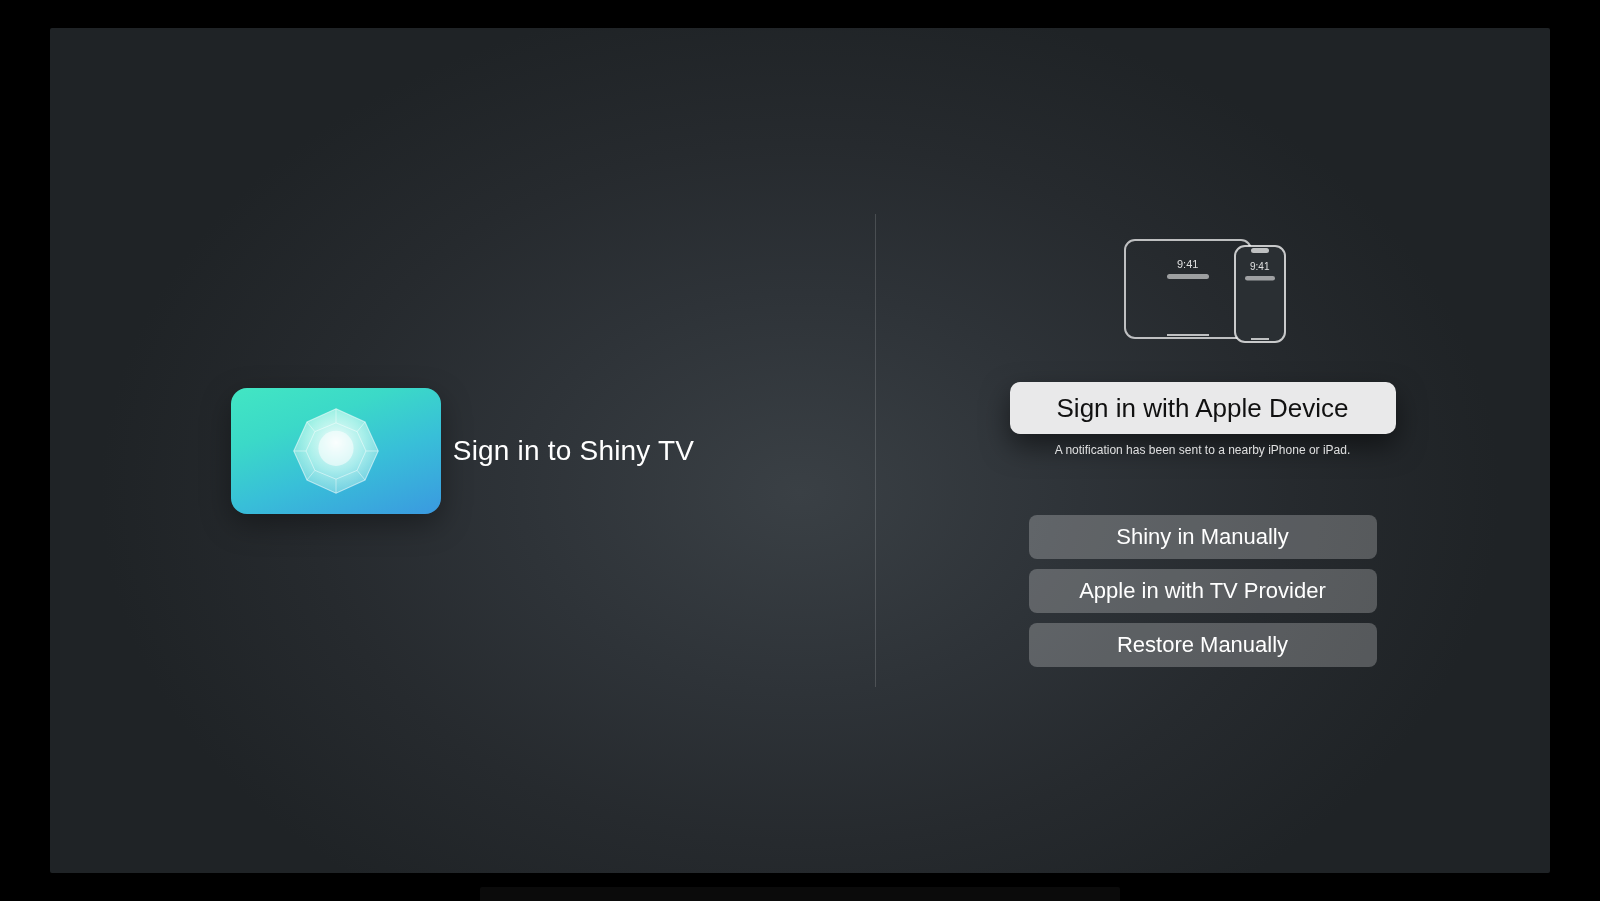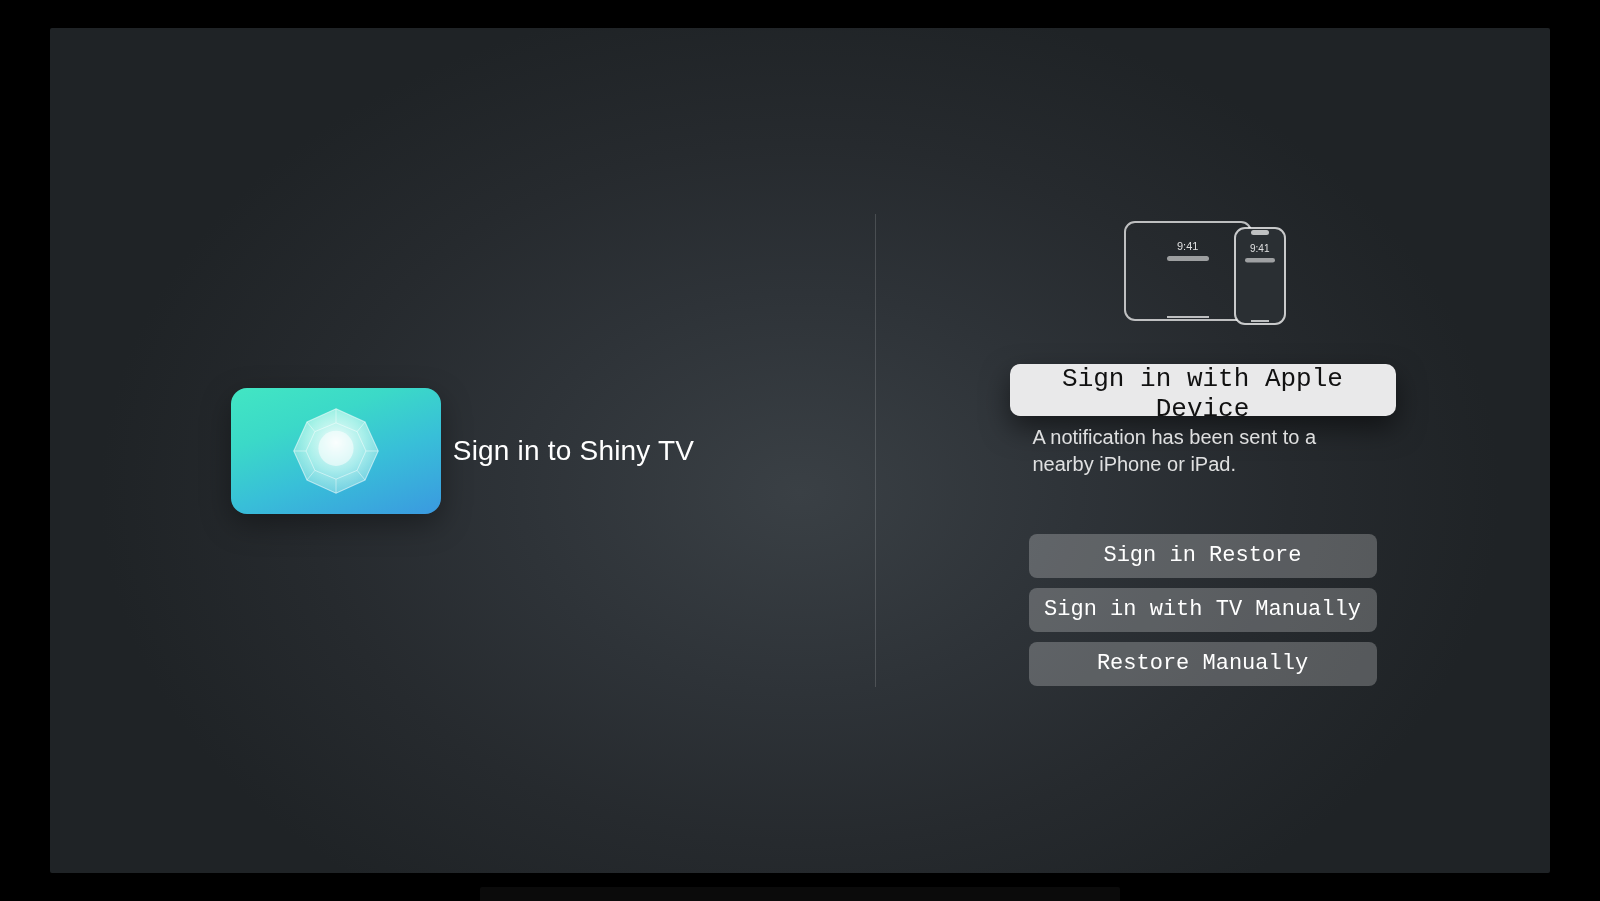--- a/index.html
+++ b/index.html
@@ -70,21 +70,21 @@
       letter-spacing: 0.2px;
     }
     .devices {
       margin-bottom: 10px;
     }
     .btn-group-primary { display: flex; flex-direction: column; align-items: center; gap: 8px; margin-bottom: 38px; width: 386px; }
     .btn-group-secondary { display: flex; flex-direction: column; align-items: center; gap: 10px; width: 348px; }
     .btn {
       border: none;
       border-radius: 10px;
-      font-family: Liberation Mono, monospace;
+      font-family: Liberation Sans, sans-serif;
       cursor: pointer;
       font-weight: 400;
     }
     .btn-focused {
       width: 100%;
       height: 52px;
       background: #e9e9ea;
       color: #111;
       font-size: 26px;
       box-shadow: 0 12px 28px rgba(0,0,0,0.5);
@@ -92,22 +92,22 @@
     .btn-secondary {
       width: 100%;
       height: 44px;
       background: rgba(255,255,255,0.24);
       color: #fff;
       font-size: 22px;
       border-radius: 8px;
     }
     .helper-text {
       color: rgba(255,255,255,0.85);
-      font-size: 20px;
-      text-align: left;
+      font-size: 12px;
+      text-align: right;
       line-height: 1.35;
       max-width: 340px;
     }
     .tv-stand {
       position: absolute;
       bottom: 0;
       left: 50%;
       transform: translateX(-50%);
       width: 640px;
       height: 14px;
@@ -165,19 +165,19 @@
         <rect x="130" y="42" width="30" height="4.5" rx="2.25" fill="rgba(255,255,255,0.55)"></rect>
       </svg>
     </div>
 
     <div class="btn-group-primary">
       <button class="btn btn-focused">Sign in with Apple Device</button>
       <div class="helper-text">A notification has been sent to a nearby iPhone or iPad.</div>
     </div>
 
     <div class="btn-group-secondary">
-      <button class="btn btn-secondary">Sign in Restore</button>
-      <button class="btn btn-secondary">Sign in with TV Manually</button>
+      <button class="btn btn-secondary">Shiny in Manually</button>
+      <button class="btn btn-secondary">Apple in with TV Provider</button>
       <button class="btn btn-secondary">Restore Manually</button>
     </div>
   </div>
 </div>
 <div class="tv-stand"></div>
 
 </body></html>

